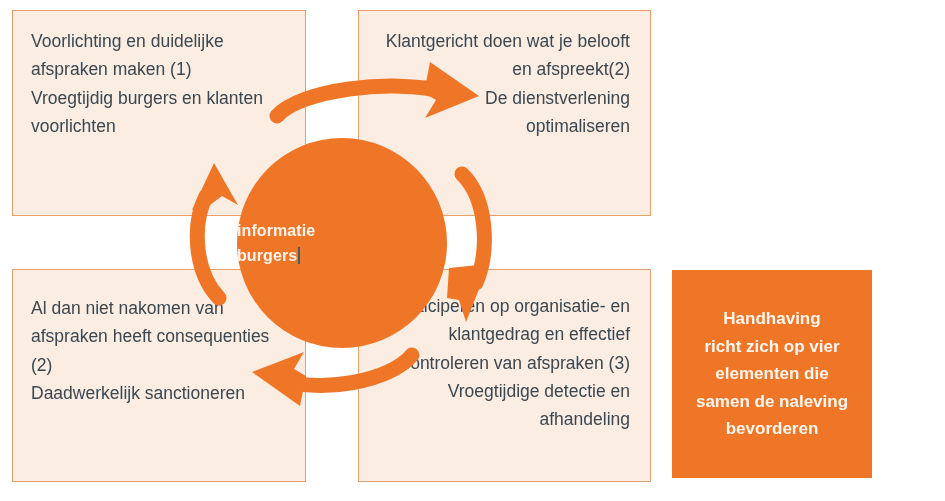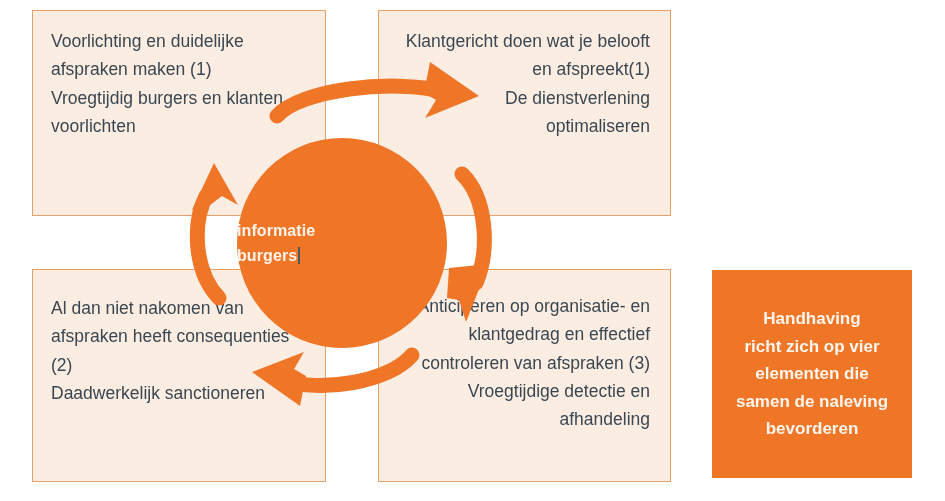--- a/index.html
+++ b/index.html
@@ -28,21 +28,20 @@
     position: absolute;
     box-sizing: border-box;
     background: #FCEDE3;
     border: 1.5px solid #E7A06A;
     padding: 16px 18px;
     color: #3A4750;
     font-size: 17.5px;
     line-height: 1.62;
     white-space: pre-line;
     z-index: 2;
-    margin-left: 20px;
   }
   .quad.tl { left: 12px;  top: 10px;  width: 294px; height: 206px; text-align: left;  }
   .quad.tr { left: 358px; top: 10px;  width: 293px; height: 206px; text-align: right; }
   .quad.bl { left: 12px;  top: 269px; width: 294px; height: 213px; text-align: left;  }
   .quad.br { left: 358px; top: 269px; width: 293px; height: 213px; text-align: right; }
 
   .quad.tr  { padding-right: 20px; }
   .quad.br  { padding-right: 20px; }
   .quad.bl  { padding-top: 24px; }
   .quad.br  { padding-top: 22px; }
@@ -86,21 +85,21 @@
     left: 0; top: 0;
     width: 945px;
     height: 501px;
     z-index: 3;
     pointer-events: none;
   }
 
   
   #callout {
     position: absolute;
-    left: 712px;
+    left: 672px;
     top: 270px;
     width: 200px;
     height: 208px;
     background: #F07627;
     box-sizing: border-box;
     display: flex;
     align-items: center;
     justify-content: center;
     z-index: 2;
   }
@@ -115,21 +114,21 @@
   }
 </style>
 </head>
 <body>
 
 <div id="canvas">
 
   <div class="quad tl">Voorlichting en duidelijke afspraken maken (1)
 Vroegtijdig burgers en klanten voorlichten</div>
 
-  <div class="quad tr">Klantgericht doen wat je belooft en afspreekt(1)
+  <div class="quad tr">Klantgericht doen wat je belooft en afspreekt(2)
 De dienstverlening optimaliseren</div>
 
   <div class="quad br">Anticiperen op organisatie- en klantgedrag en effectief controleren van afspraken (3)
 Vroegtijdige detectie en afhandeling</div>
 
   <div class="quad bl">Al dan niet nakomen van afspraken heeft consequenties (2)
 Daadwerkelijk sanctioneren</div>
 
   <svg id="arrows" viewBox="0 0 945 501">
 

